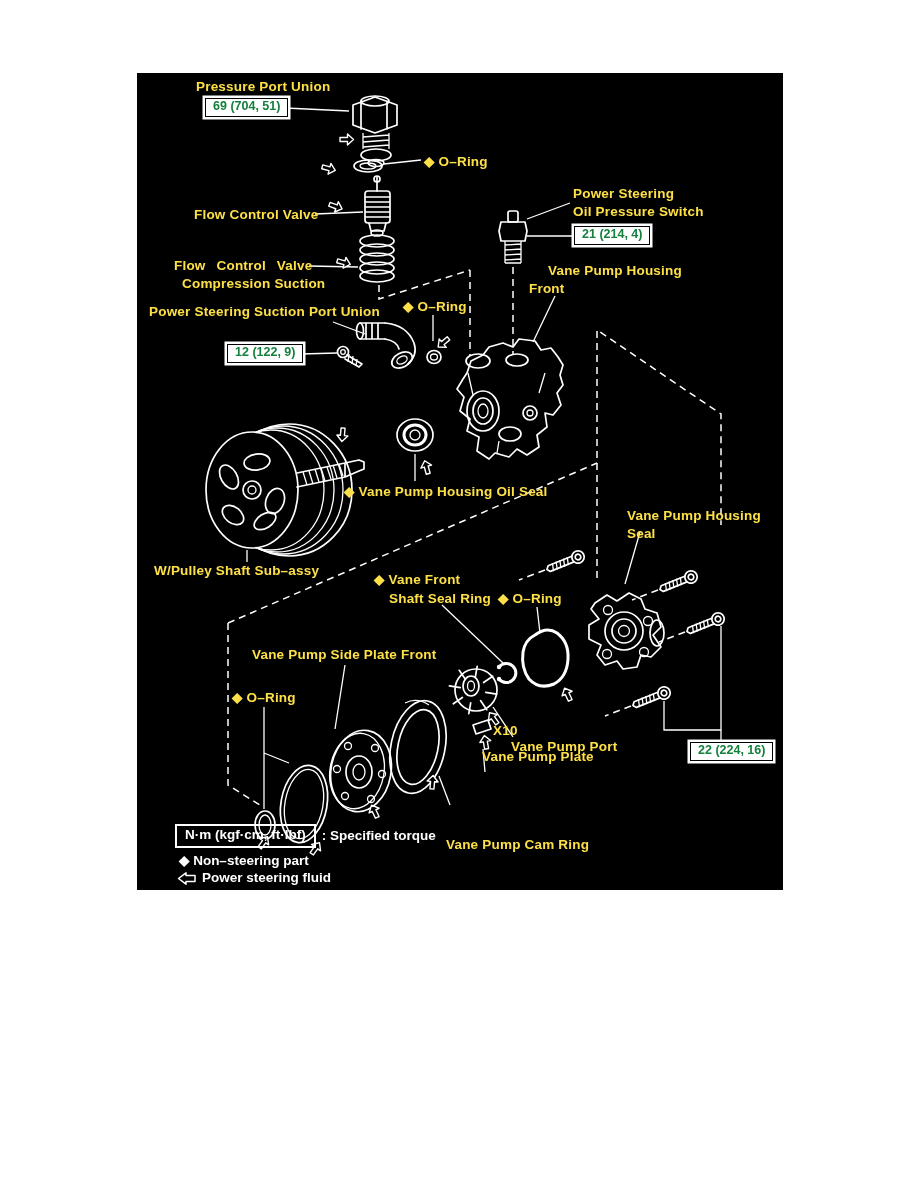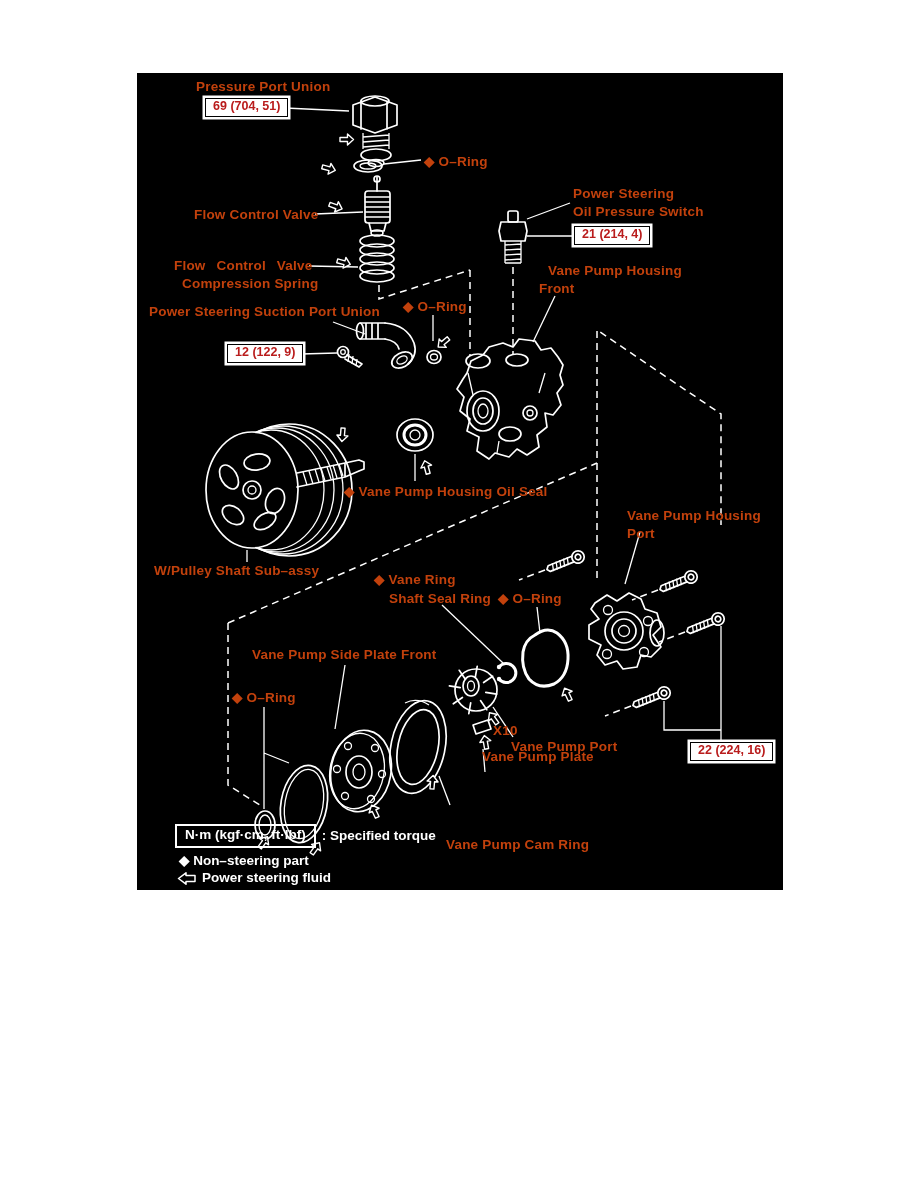--- a/index.html
+++ b/index.html
@@ -1,21 +1,21 @@
 <!DOCTYPE html>
 <html><head>
 <meta charset="utf-8">
 <style>
   html,body{margin:0;padding:0;background:#ffffff;}
   body{width:918px;height:1188px;position:relative;font-family:"Liberation Sans",sans-serif;}
   #panel{position:absolute;left:137px;top:73px;width:646px;height:817px;background:#000;overflow:hidden;}
   #art{position:absolute;left:0;top:0;}
-  .lbl{position:absolute;color:#c2410c;font:bold 13.5px/1.2 "Liberation Sans",sans-serif;white-space:nowrap;letter-spacing:.2px;}
+  .lbl{position:absolute;color:#fde047;font:bold 13.5px/1.2 "Liberation Sans",sans-serif;white-space:nowrap;letter-spacing:.2px;}
   .wsp{word-spacing:7px;}
-  .tbox{position:absolute;background:#fff;color:#b91c1c;font:bold 12.5px/1.1 "Liberation Sans",sans-serif;
+  .tbox{position:absolute;background:#fff;color:#15803d;font:bold 12.5px/1.1 "Liberation Sans",sans-serif;
         border:1.6px solid #000;box-shadow:0 0 0 2.5px #fff;padding:1px 7px 2px;white-space:nowrap;}
   .lgbox{display:inline-block;border:2px solid #fff;padding:0 8px 2px;color:#fff;
          font:bold 13.5px/1.3 "Liberation Sans",sans-serif;white-space:nowrap;}
   .lrow{position:absolute;color:#fff;font:bold 13.5px/1.2 "Liberation Sans",sans-serif;white-space:nowrap;display:flex;align-items:center;gap:6px;}
   svg .ln{stroke:#fff;fill:none;stroke-width:1.7;stroke-linecap:round;stroke-linejoin:round;}
   svg .thin{stroke:#fff;fill:none;stroke-width:1.3;}
   svg .thick{stroke:#fff;fill:none;stroke-width:3;}
   svg .dsh{stroke:#fff;fill:none;stroke-width:1.5;stroke-dasharray:7 5;}
   svg .blk{fill:#000;stroke:#fff;stroke-width:1.7;}
   svg .arr{fill:#000;stroke:#fff;stroke-width:1.4;stroke-linejoin:round;}
@@ -240,31 +240,31 @@
   </svg>
 
   <div class="lbl" style="left:59px;top:6px">Pressure Port Union</div>
   <div class="tbox" style="left:68px;top:25px">69 (704, 51)</div>
   <div class="lbl" style="left:287px;top:81px">◆ O–Ring</div>
   <div class="lbl" style="left:57px;top:134px">Flow Control Valve</div>
   <div class="lbl" style="left:436px;top:113px">Power Steering</div>
   <div class="lbl" style="left:436px;top:131px">Oil Pressure Switch</div>
   <div class="tbox" style="left:437px;top:153px">21 (214, 4)</div>
   <div class="lbl wsp" style="left:37px;top:185px">Flow Control Valve</div>
-  <div class="lbl" style="left:45px;top:203px">Compression Spring</div>
+  <div class="lbl" style="left:45px;top:203px">Compression Suction</div>
   <div class="lbl" style="left:12px;top:231px">Power Steering Suction Port Union</div>
   <div class="lbl" style="left:266px;top:226px">◆ O–Ring</div>
   <div class="tbox" style="left:90px;top:271px">12 (122, 9)</div>
   <div class="lbl" style="left:411px;top:190px">Vane Pump Housing</div>
-  <div class="lbl" style="left:402px;top:208px">Front</div>
+  <div class="lbl" style="left:392px;top:208px">Front</div>
   <div class="lbl" style="left:207px;top:411px">◆ Vane Pump Housing Oil Seal</div>
   <div class="lbl" style="left:17px;top:490px">W/Pulley Shaft Sub–assy</div>
   <div class="lbl" style="left:490px;top:435px">Vane Pump Housing</div>
-  <div class="lbl" style="left:490px;top:453px">Port</div>
-  <div class="lbl" style="left:237px;top:499px">◆ Vane Ring</div>
+  <div class="lbl" style="left:490px;top:453px">Seal</div>
+  <div class="lbl" style="left:237px;top:499px">◆ Vane Front</div>
   <div class="lbl" style="left:252px;top:518px">Shaft Seal Ring</div>
   <div class="lbl" style="left:361px;top:518px">◆ O–Ring</div>
   <div class="lbl" style="left:115px;top:574px">Vane Pump Side Plate Front</div>
   <div class="lbl" style="left:95px;top:617px">◆ O–Ring</div>
   <div class="lbl" style="left:356px;top:650px">X10</div>
   <div class="lbl" style="left:374px;top:666px">Vane Pump Port</div>
   <div class="lbl" style="left:345px;top:676px">Vane Pump Plate</div>
   <div class="lbl" style="left:309px;top:764px">Vane Pump Cam Ring</div>
   <div class="tbox" style="left:553px;top:669px">22 (224, 16)</div>
 

